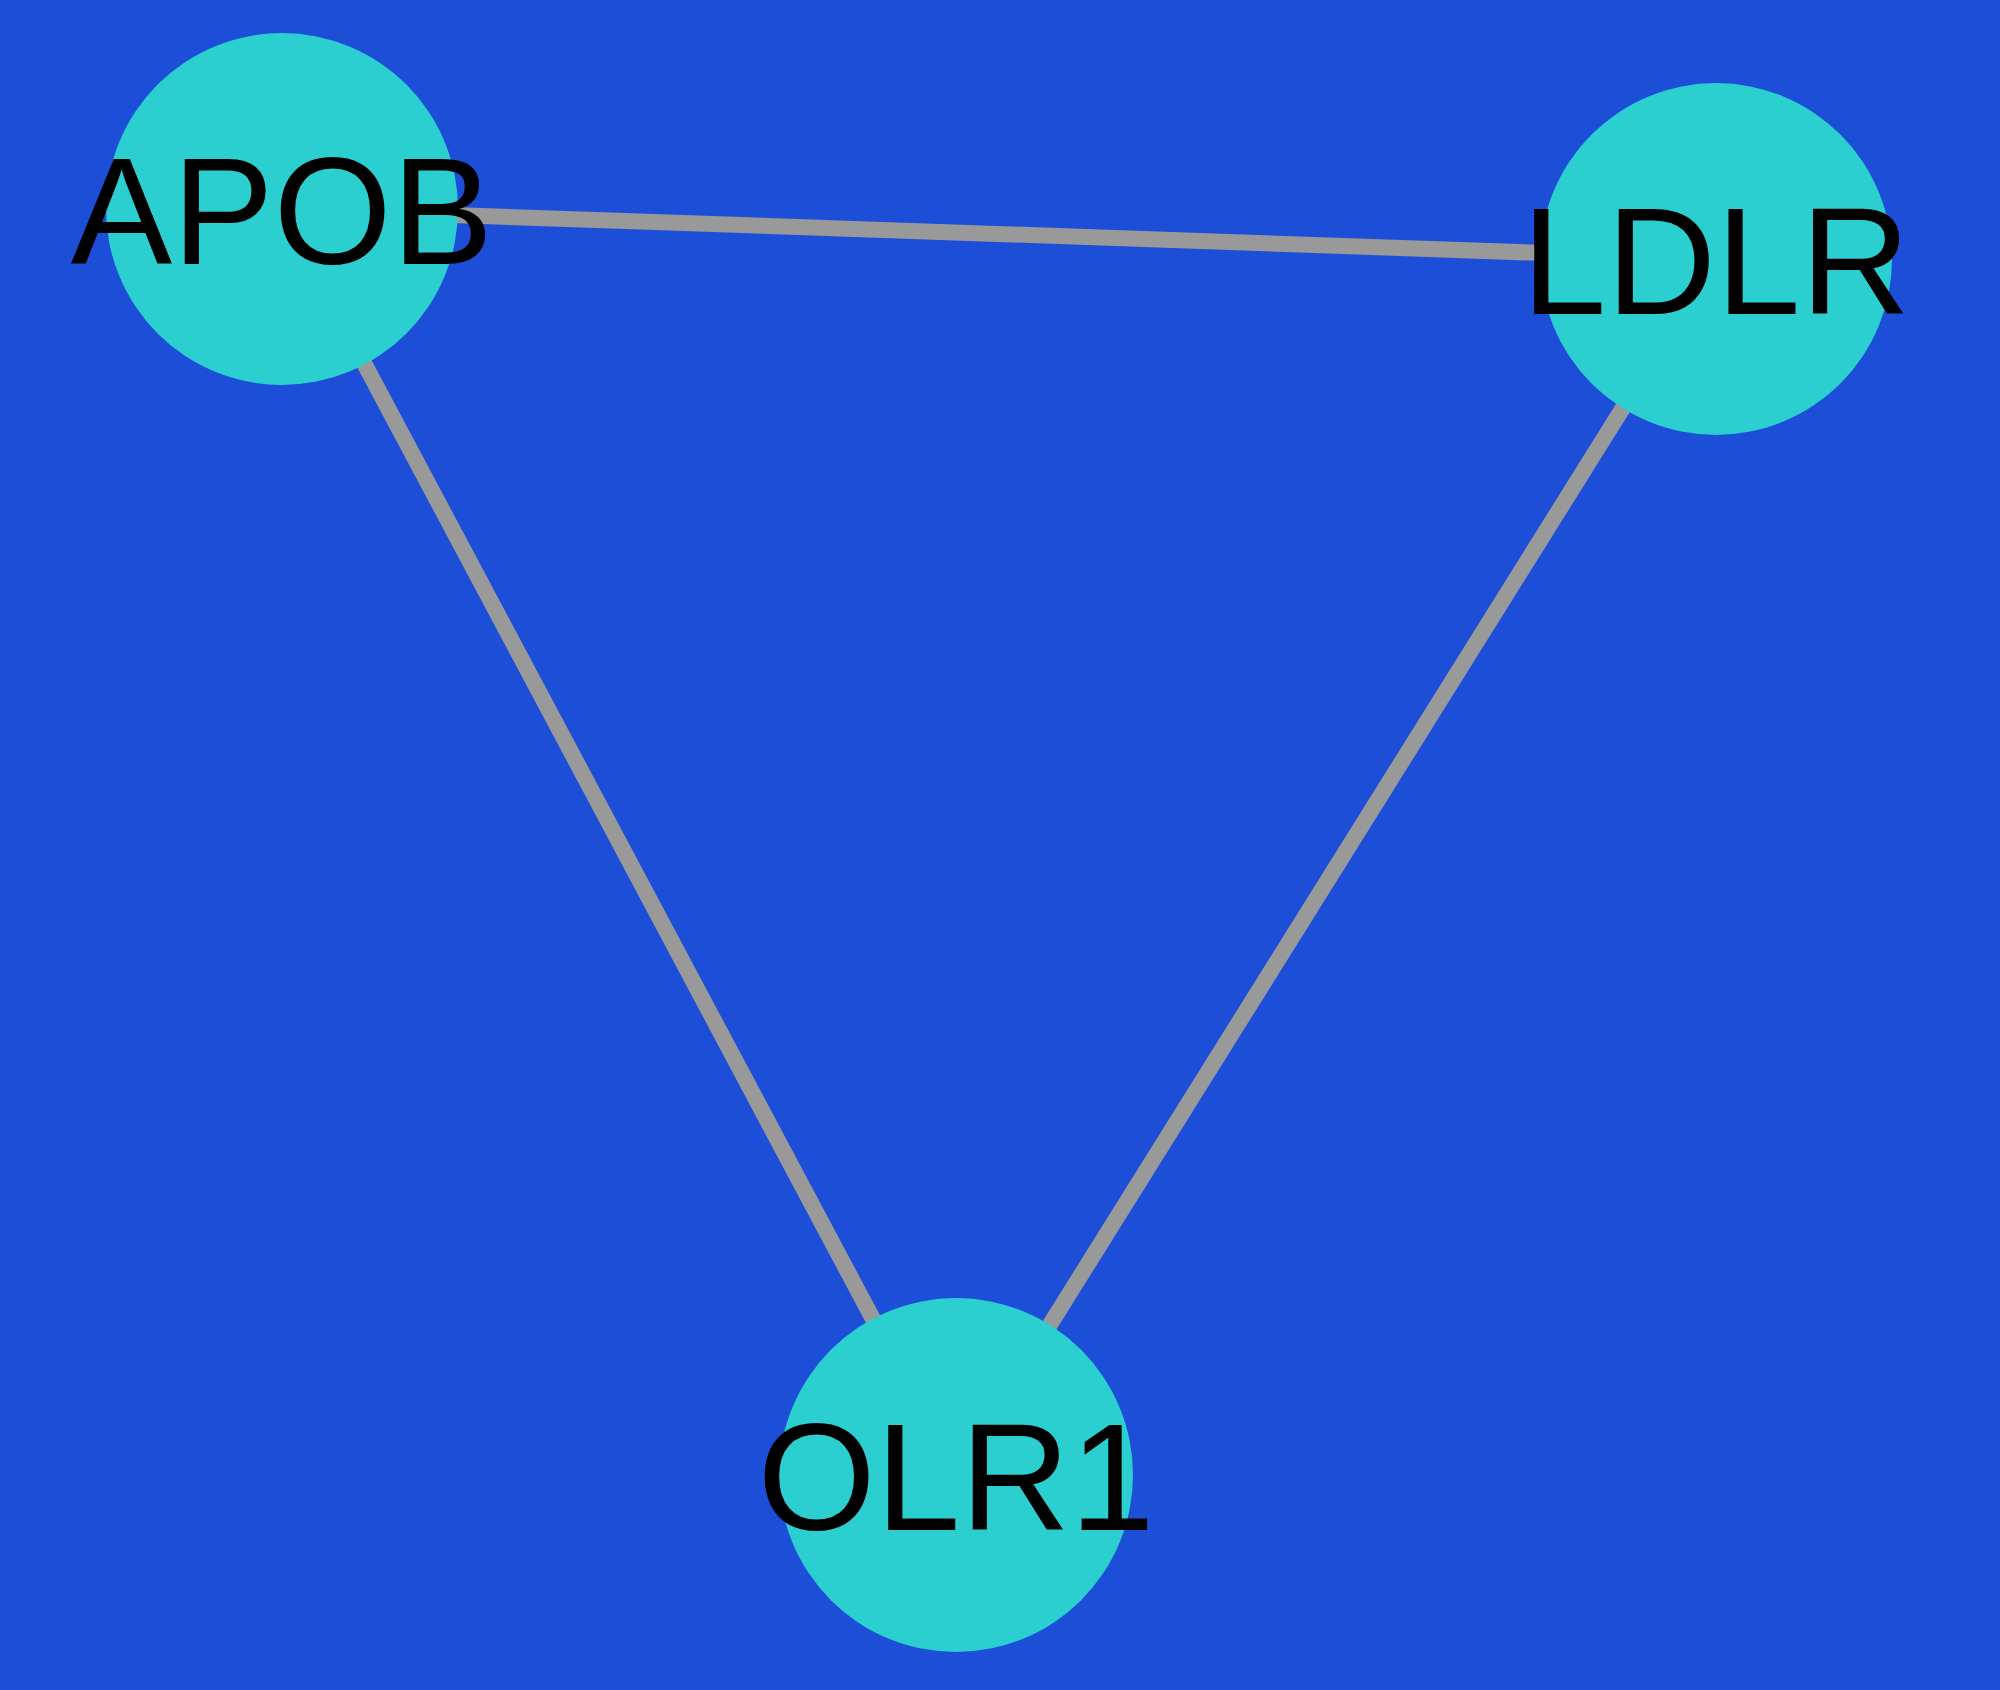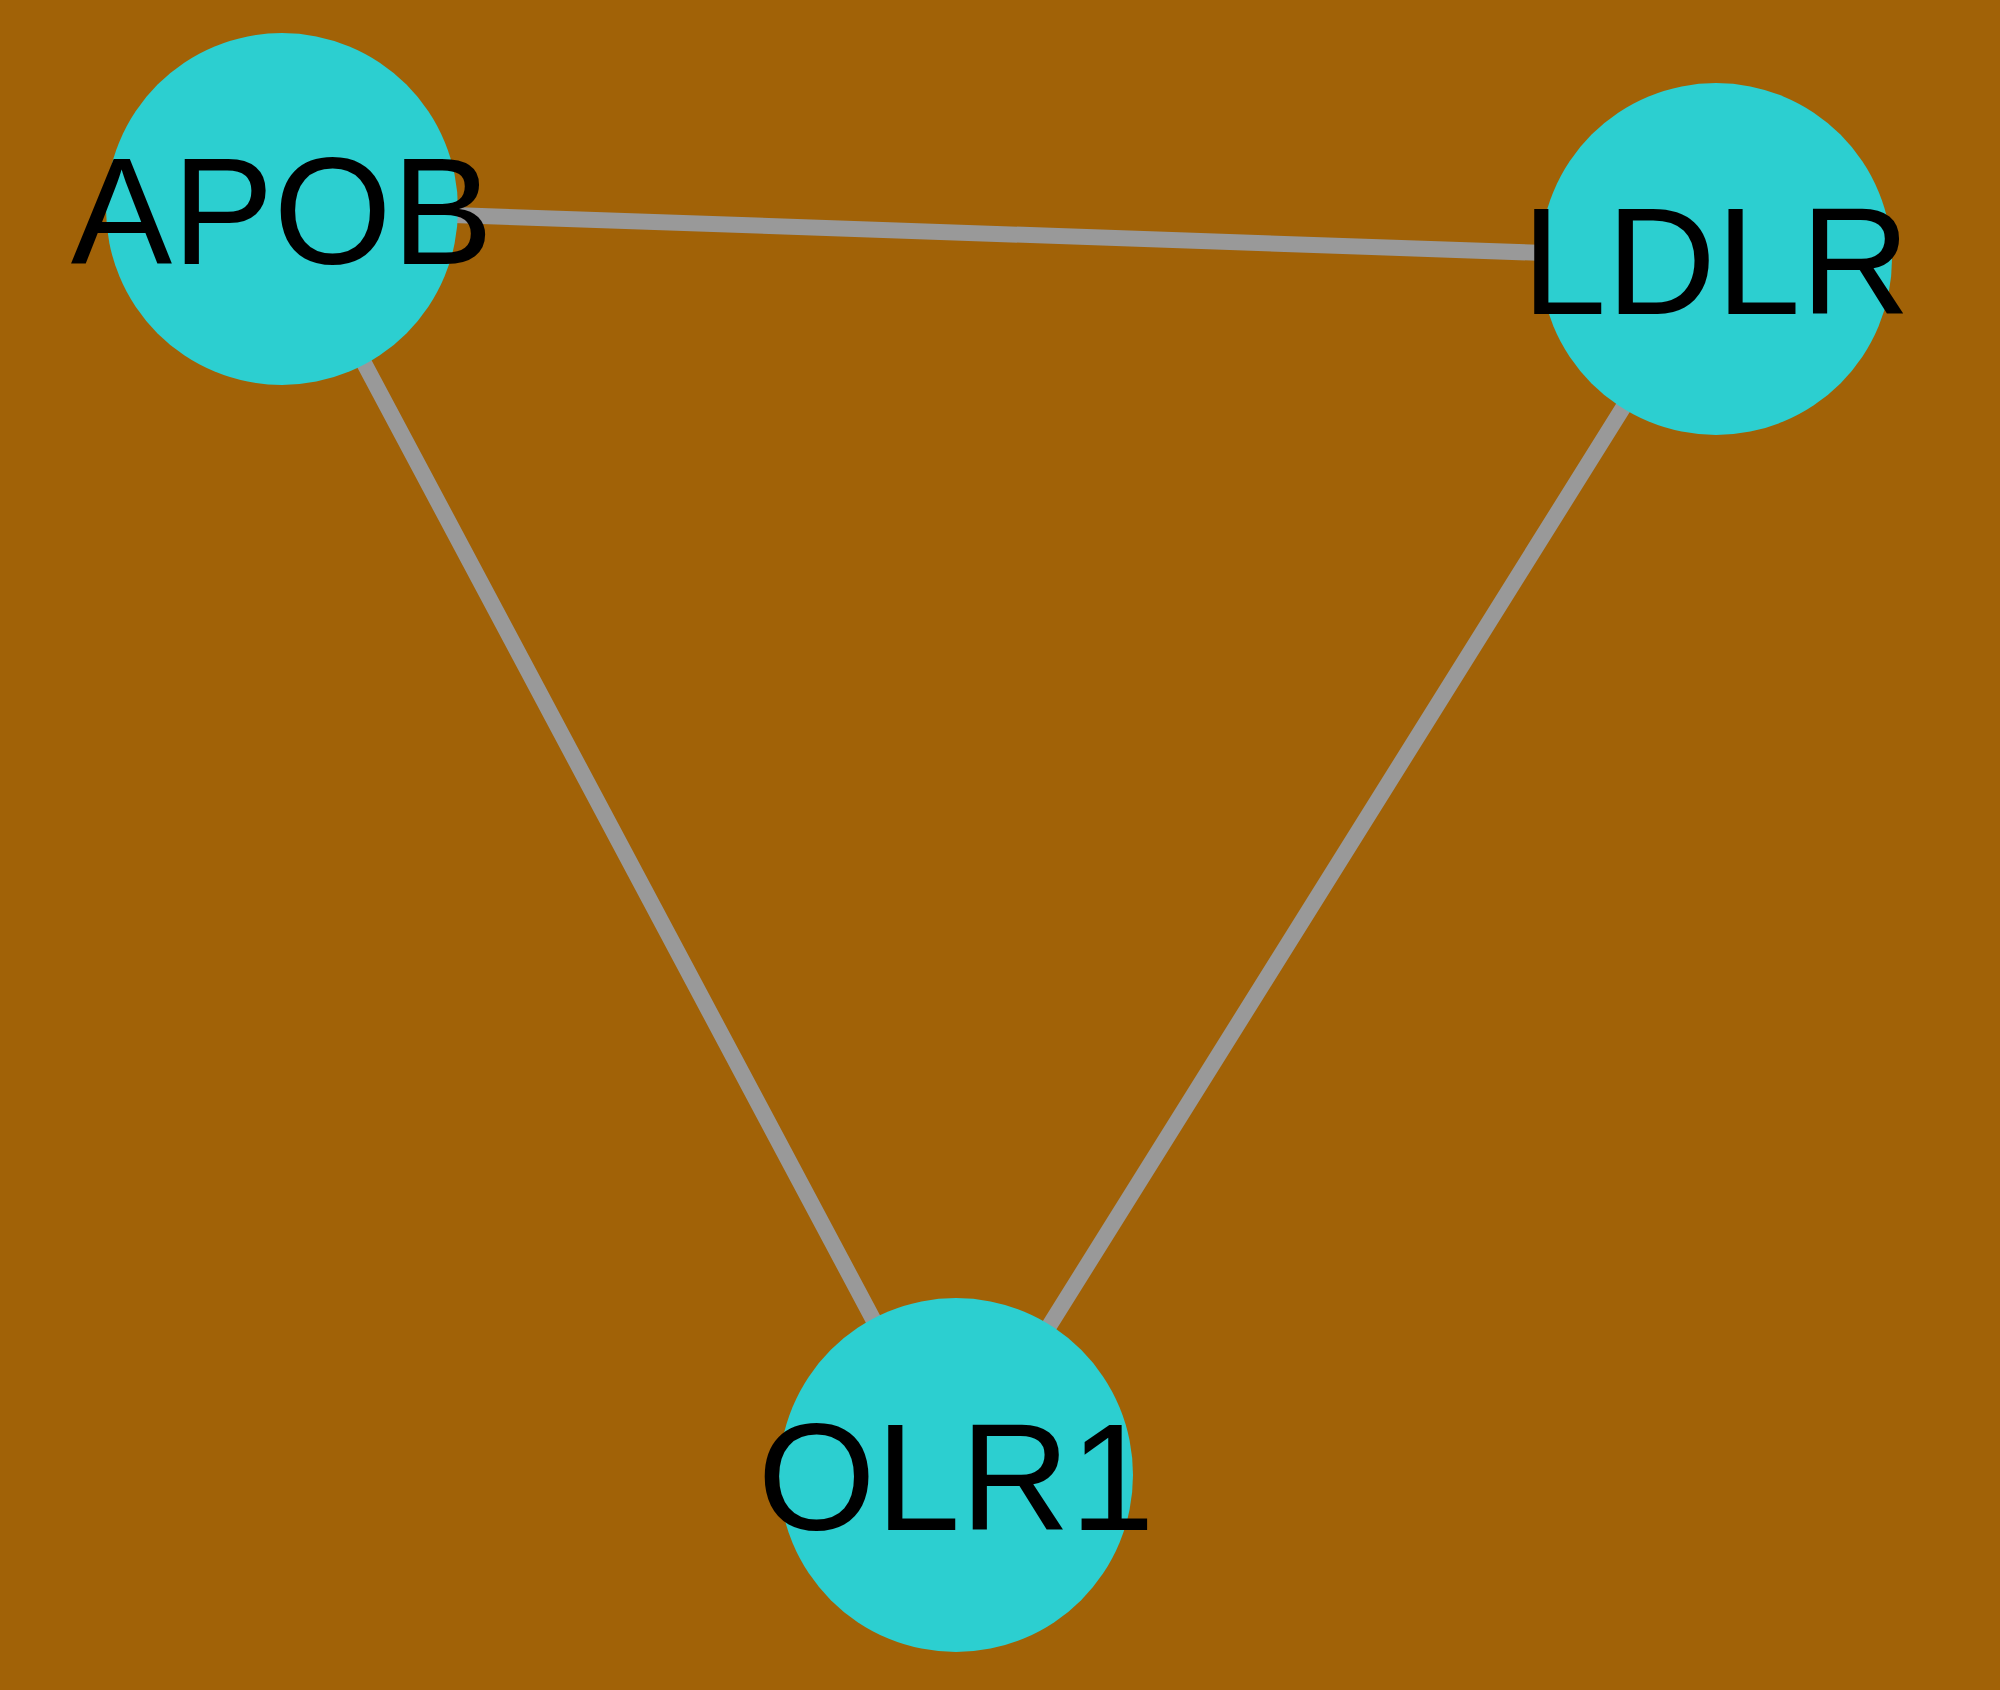--- a/index.html
+++ b/index.html
@@ -4,21 +4,21 @@
 <style>
   html, body {
     margin: 0;
     padding: 0;
     background: #ffffff;
   }
   .canvas {
     position: relative;
     width: 2000px;
     height: 1690px;
-    background: #a16207;
+    background: #1d4ed8;
     overflow: hidden;
   }
   svg {
     display: block;
   }
   .node-label {
     font-family: "Liberation Sans", "DejaVu Sans", sans-serif;
     font-weight: 400;
     user-select: none;
   }

